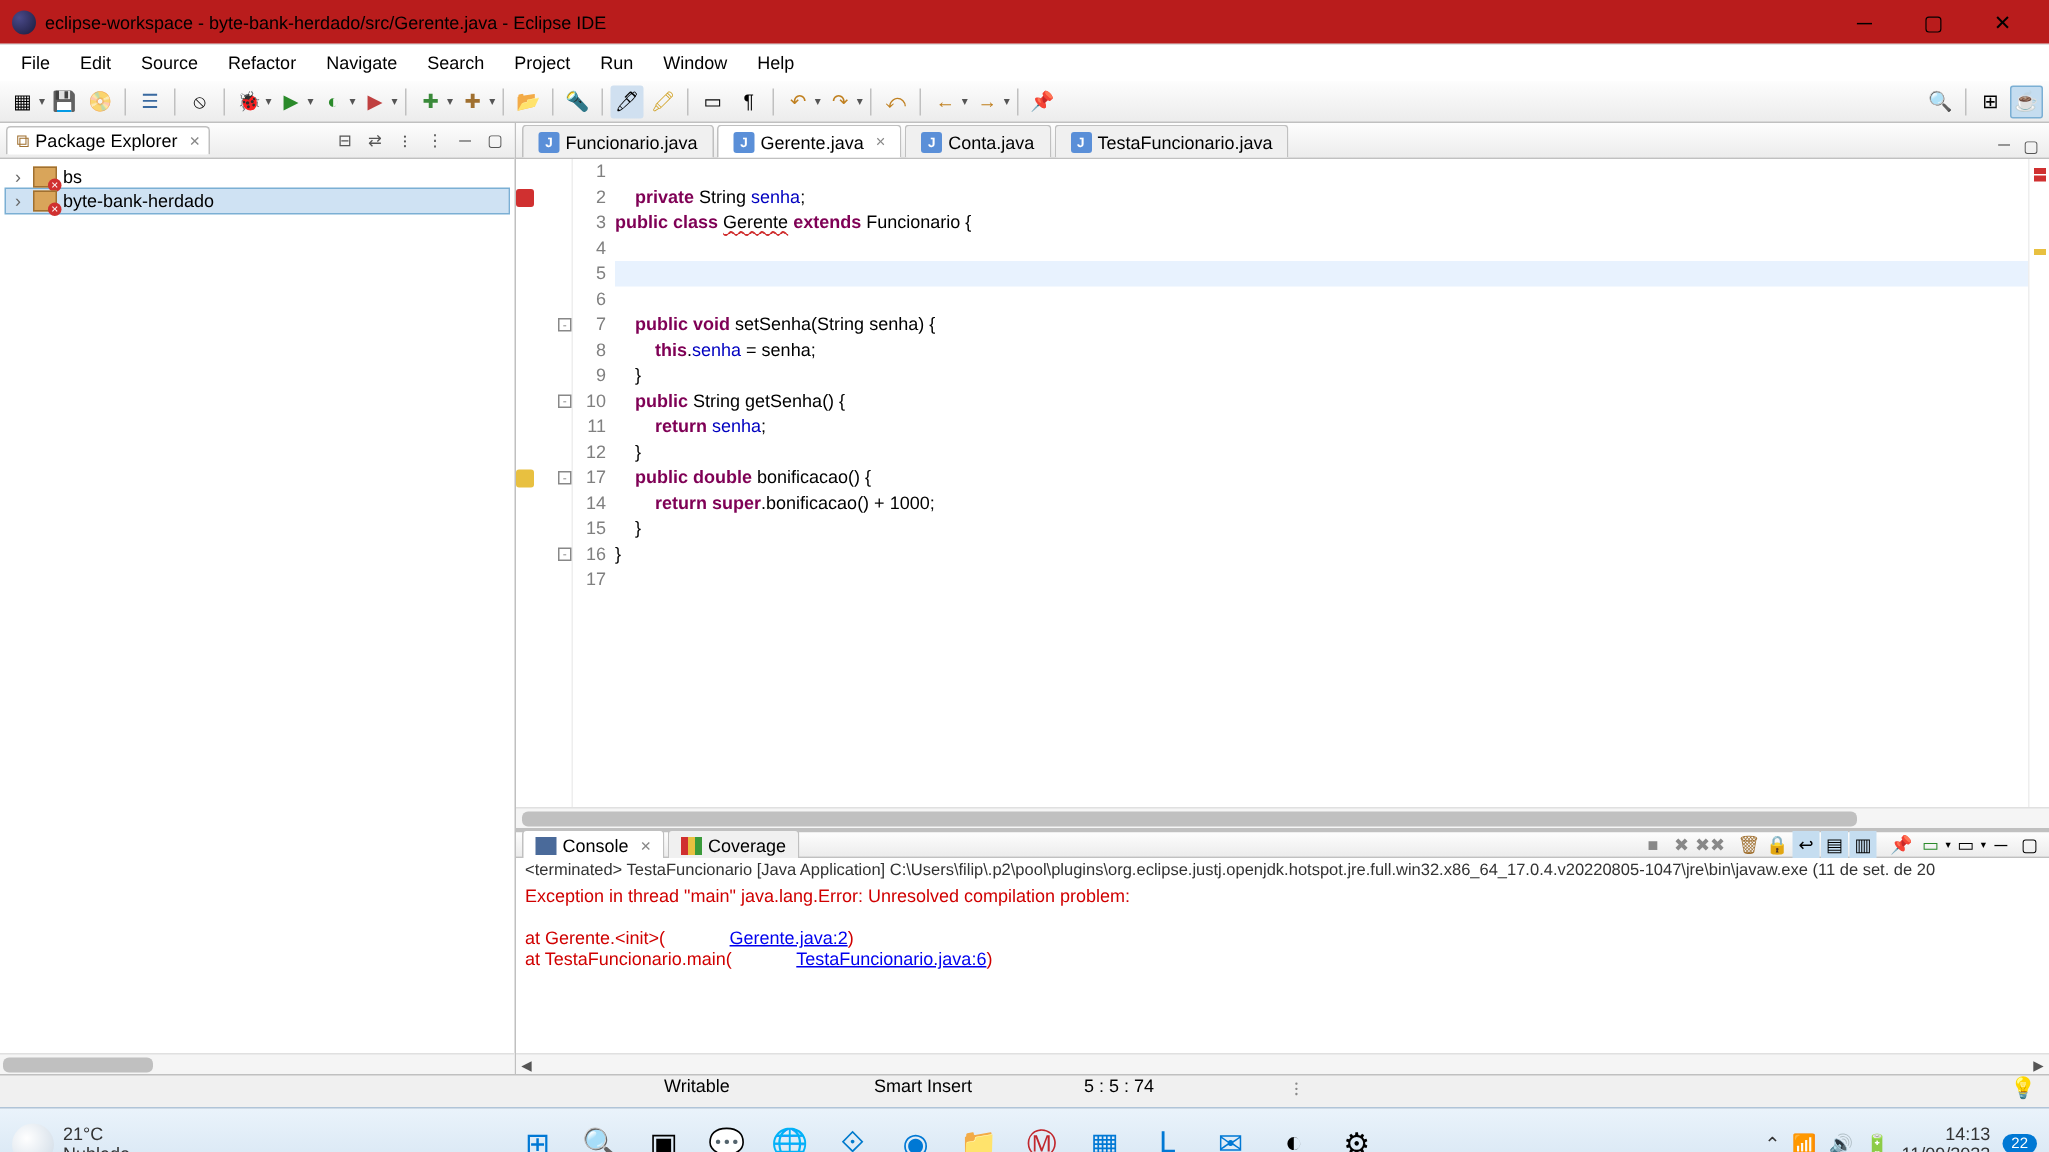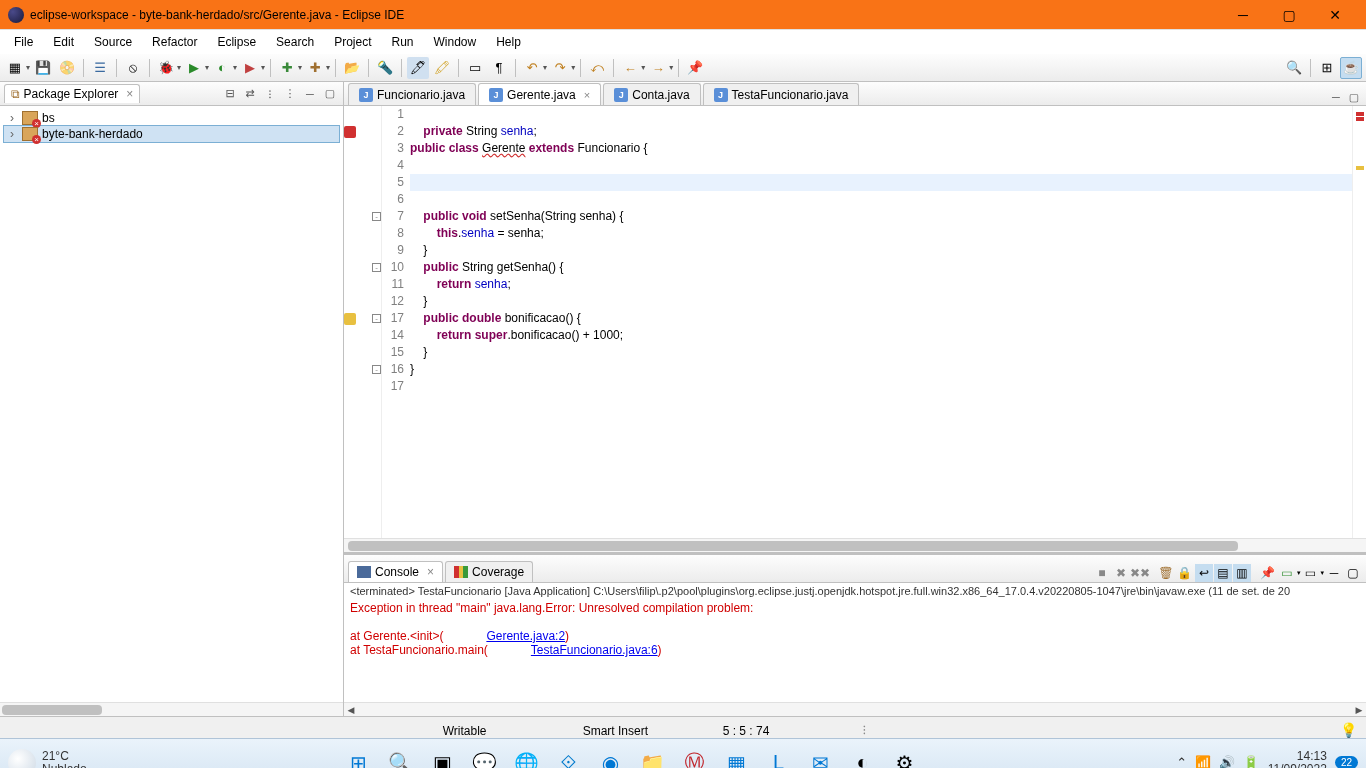--- a/index.html
+++ b/index.html
@@ -1,17 +1,17 @@
 <!DOCTYPE html>
 <html><head>
 <meta charset="utf-8">
 <style>
 * { margin: 0; padding: 0; box-sizing: border-box; font-family: "Segoe UI", Tahoma, sans-serif; font-size: 12px; }
 html, body { width: 1366px; height: 768px; overflow: hidden; background: #f0f0f0; }
-.titlebar { height: 30px; background: #f97316; display: flex; align-items: center; padding: 0 8px; border-bottom: 1px solid #e0e0e0; }
+.titlebar { height: 30px; background: #b91c1c; display: flex; align-items: center; padding: 0 8px; border-bottom: 1px solid #e0e0e0; }
 .titlebar .icon { width: 16px; height: 16px; border-radius: 50%; background: radial-gradient(circle at 30% 30%, #4a4a8a, #1a1a3a); margin-right: 6px; }
 .titlebar .title { flex: 1; color: #000; }
 .titlebar .winbtn { width: 46px; height: 30px; display: flex; align-items: center; justify-content: center; font-size: 14px; cursor: pointer; }
 .menubar { height: 24px; background: #ffffff; display: flex; align-items: center; padding: 0 4px; }
 .menubar .menuitem { padding: 2px 10px; cursor: pointer; }
 .toolbar { height: 28px; background: linear-gradient(#fdfdfd, #ececec); border-bottom: 1px solid #c0c0c0; display: flex; align-items: center; padding: 0 4px; gap: 2px; }
 .toolbar .tbtn { width: 22px; height: 22px; display: flex; align-items: center; justify-content: center; border-radius: 2px; cursor: pointer; font-size: 13px; }
 .toolbar .sep { width: 1px; height: 18px; background: #c0c0c0; margin: 0 3px; }
 .toolbar .drop { font-size: 8px; color: #555; margin-left: -2px; }
 .toolbar .spacer { flex: 1; }
@@ -53,36 +53,36 @@
 .kw { color: #7f0055; font-weight: bold; }
 .fld { color: #0000c0; }
 .err-u { text-decoration: wavy underline #d03030; }
 .ov-ruler { width: 14px; background: #fff; border-left: 1px solid #eee; position: relative; }
 .ov-ruler .omark { position: absolute; width: 8px; height: 4px; right: 2px; }
 .ov-ruler .omark.r { background: #d03030; }
 .ov-ruler .omark.y { background: #e8c040; }
 .hscroll { height: 14px; background: #f5f5f5; border-top: 1px solid #e0e0e0; position: relative; }
 .hscroll .thumb { position: absolute; left: 4px; top: 2px; width: 890px; height: 10px; background: #c0c0c0; border-radius: 4px; }
 .console-pane { flex: 1; border-top: 3px solid #c0c0c0; display: flex; flex-direction: column; }
-.console-hdr { height: 28px; background: linear-gradient(#fdfdfd, #ececec); border-bottom: 1px solid #c0c0c0; display: flex; align-items: flex-end; padding-left: 4px; }
+.console-hdr { height: 17px; background: linear-gradient(#fdfdfd, #ececec); border-bottom: 1px solid #c0c0c0; display: flex; align-items: center; padding-left: 4px; }
 .ctab { display: flex; align-items: center; gap: 4px; padding: 2px 8px; border: 1px solid #c0c0c0; border-bottom: none; background: #fff; border-radius: 3px 3px 0 0; margin-right: 2px; height: 21px; }
 .ctab .cicon { width: 14px; height: 12px; background: #4a6a9a; }
 .ctab.cov .cicon { background: linear-gradient(90deg, #d03030 33%, #e8c040 33% 66%, #3a9a3a 66%); }
 .ctab .close { color: #888; margin-left: 4px; }
 .console-hdr .cright { margin-left: auto; display: flex; gap: 1px; padding-right: 4px; align-items: center; }
 .console-hdr .cright .ci { width: 18px; height: 18px; display: flex; align-items: center; justify-content: center; font-size: 12px; cursor: pointer; }
 .console-meta { padding: 2px 6px; color: #333; font-size: 11px; background: #fff; white-space: nowrap; overflow: hidden; }
 .console-body { flex: 1; padding: 2px 6px; font-family: Consolas, monospace; font-size: 13px; background: #fff; overflow: hidden; }
 .console-body .cerr { color: #d00000; }
 .console-body .clink { color: #0000ee; text-decoration: underline; cursor: pointer; margin-left: 43px; }
 .console-hscroll { height: 14px; background: #f5f5f5; border-top: 1px solid #e0e0e0; position: relative; }
 .console-hscroll .larr, .console-hscroll .rarr { position: absolute; width: 14px; height: 14px; display: flex; align-items: center; justify-content: center; font-size: 9px; color: #555; }
 .console-hscroll .larr { left: 0; }
 .console-hscroll .rarr { right: 0; }
-.statusbar { height: 22px; background: #f0f0f0; border-top: 1px solid #c0c0c0; display: flex; align-items: flex-end; padding: 0 8px; gap: 40px; }
+.statusbar { height: 22px; background: #f0f0f0; border-top: 1px solid #c0c0c0; display: flex; align-items: flex-start; padding: 0 8px; gap: 40px; }
 .statusbar .sfield { min-width: 100px; }
 .statusbar .sspacer { flex: 1; }
 .statusbar .bulb { color: #d0a020; font-size: 14px; }
 .taskbar { height: 48px; background: linear-gradient(#eaf3fb, #d4e4f2); border-top: 1px solid #b0c4d8; display: flex; align-items: center; padding: 0 8px; }
 .taskbar .weather { display: flex; align-items: center; gap: 6px; }
 .taskbar .wicon { width: 28px; height: 28px; border-radius: 50%; background: radial-gradient(circle at 35% 35%, #fff, #ccd8e4); }
 .taskbar .wtxt { font-size: 11px; line-height: 13px; color: #333; }
 .taskbar .center { flex: 1; display: flex; justify-content: center; gap: 6px; }
 .taskbar .tb { width: 36px; height: 36px; display: flex; align-items: center; justify-content: center; border-radius: 4px; cursor: pointer; font-size: 20px; }
 .taskbar .tray { display: flex; align-items: center; gap: 8px; color: #333; font-size: 11px; }
@@ -99,21 +99,21 @@
   <div class="winbtn">─</div>
   <div class="winbtn">▢</div>
   <div class="winbtn">✕</div>
 </div>
 
 <div class="menubar" id="menubar">
     <div class="menuitem">File</div>
     <div class="menuitem">Edit</div>
     <div class="menuitem">Source</div>
     <div class="menuitem">Refactor</div>
-    <div class="menuitem">Eclipse</div>
+    <div class="menuitem">Navigate</div>
     <div class="menuitem">Search</div>
     <div class="menuitem">Project</div>
     <div class="menuitem">Run</div>
     <div class="menuitem">Window</div>
     <div class="menuitem">Help</div>
   </div>
 
 <div class="toolbar">
   <div class="tbtn">▦</div>
     <span class="drop">▾</span>

